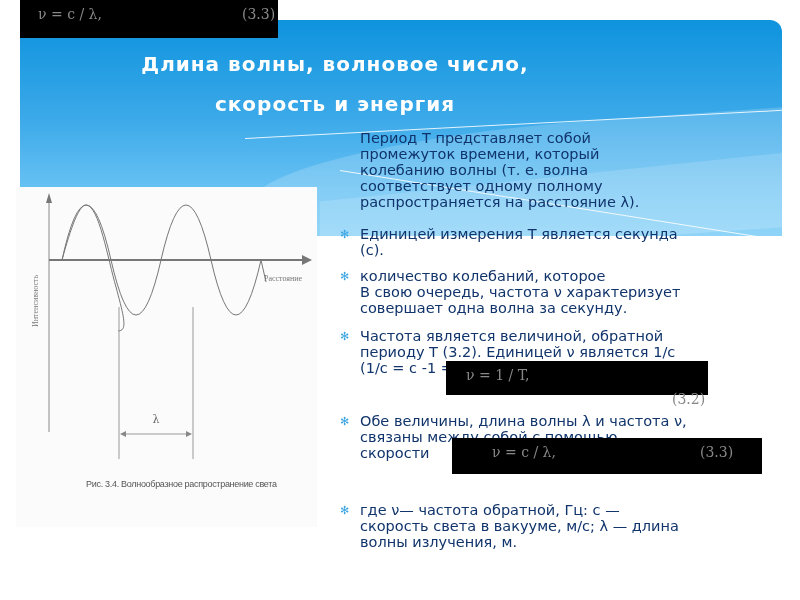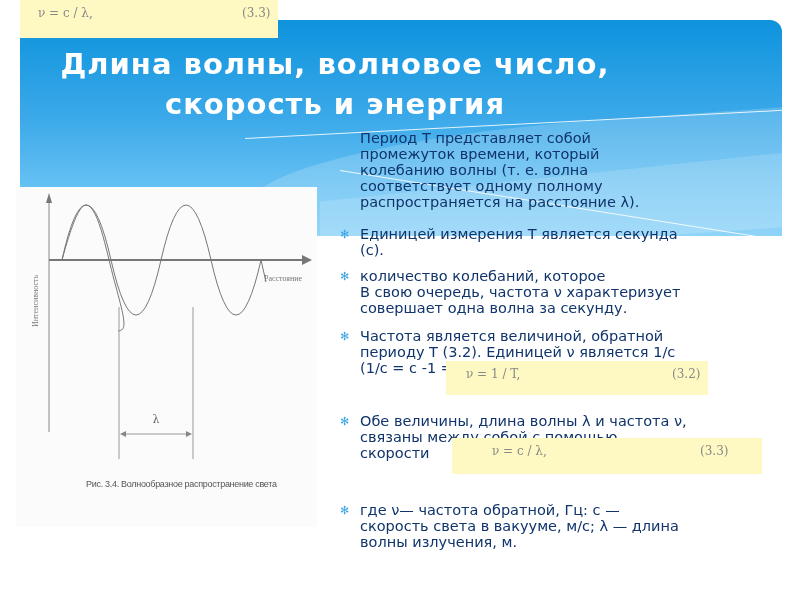--- a/index.html
+++ b/index.html
@@ -6,29 +6,29 @@
     body { width:800px; height:600px; background:#ffffff; position:relative; overflow:hidden;
            font-family:"DejaVu Sans","Liberation Sans",sans-serif; }
     .blue-panel { position:absolute; left:20px; top:20px; width:762px; height:216px;
       background:linear-gradient(180deg,#0e93dd 0%,#3ba9e9 45%,#6ac3f4 80%,#7ccdf7 100%);
       border-top-right-radius:12px; overflow:hidden; }
     .wave1 { position:absolute; left:230px; top:100px; width:700px; height:120px;
       background:rgba(255,255,255,0.18); transform:skewY(-4deg); border-radius:50% 0 0 0; }
     .wave2 { position:absolute; left:300px; top:150px; width:600px; height:100px;
       background:rgba(255,255,255,0.15); transform:skewY(-6deg); }
     .streak { position:absolute; height:1px; background:rgba(255,255,255,0.85); transform-origin:left center; }
-    .formula-img { position:absolute; background:#fef9c3; color:#888;
-      font-family:"DejaVu Serif","Liberation Serif",serif; font-size:12px; }
+    .formula-img { position:absolute; background:#000000; color:#888;
+      font-family:"DejaVu Serif","Liberation Serif",serif; font-size:14px; }
     .formula-img .lhs { position:absolute; top:6px; }
     .formula-img .num { position:absolute; top:6px; }
     .formula-top { left:20px; top:0; width:258px; height:38px; }
     .formula-t { left:446px; top:361px; width:262px; height:34px; }
     .formula-cl { left:452px; top:438px; width:310px; height:36px; }
     .title { position:absolute; left:20px; top:44px; width:630px; text-align:center;
-      color:#ffffff; font-weight:bold; font-size:29px; line-height:40px; letter-spacing:1px; }
+      color:#ffffff; font-weight:bold; font-size:20px; line-height:40px; letter-spacing:1px; }
     .figure { position:absolute; left:16px; top:187px; width:301px; height:340px; background:#fbfbfb; }
     .fig-caption { position:absolute; left:70px; top:292px; font-family:"Liberation Sans",sans-serif;
       font-size:9px; color:#555; letter-spacing:-0.3px; }
     .bullets { position:absolute; left:342px; top:130px; width:450px; color:#10346b;
       font-size:14.5px; line-height:16px; }
     .bullet { position:relative; padding-left:18px; margin:0; }
     .star { position:absolute; left:-2px; top:1px; color:#3aa4e2; font-size:11px; }
     .b1 { position:absolute; top:0; }
     .b2 { position:absolute; top:96px; }
     .b3 { position:absolute; top:138px; }
@@ -110,19 +110,19 @@
   <div class="bullet b6">
     <span class="star">✻</span>
     <div>где ν— частота обратной, Гц: c —</div>
     <div>скорость света в вакууме, м/с; λ — длина</div>
     <div>волны излучения, м.</div>
   </div>
 </div>
 
 <div class="formula-img formula-t">
   <span class="lhs" style="left:20px;">ν = 1 / T,</span>
-  <span class="num" style="left:226px;">(3.2)</span>
+  <span class="num" style="left:226px;margin-top:24px;">(3.2)</span>
 </div>
 
 <div class="formula-img formula-cl">
   <span class="lhs" style="left:40px;">ν = c / λ,</span>
   <span class="num" style="left:248px;">(3.3)</span>
 </div>
 
 </body></html>

